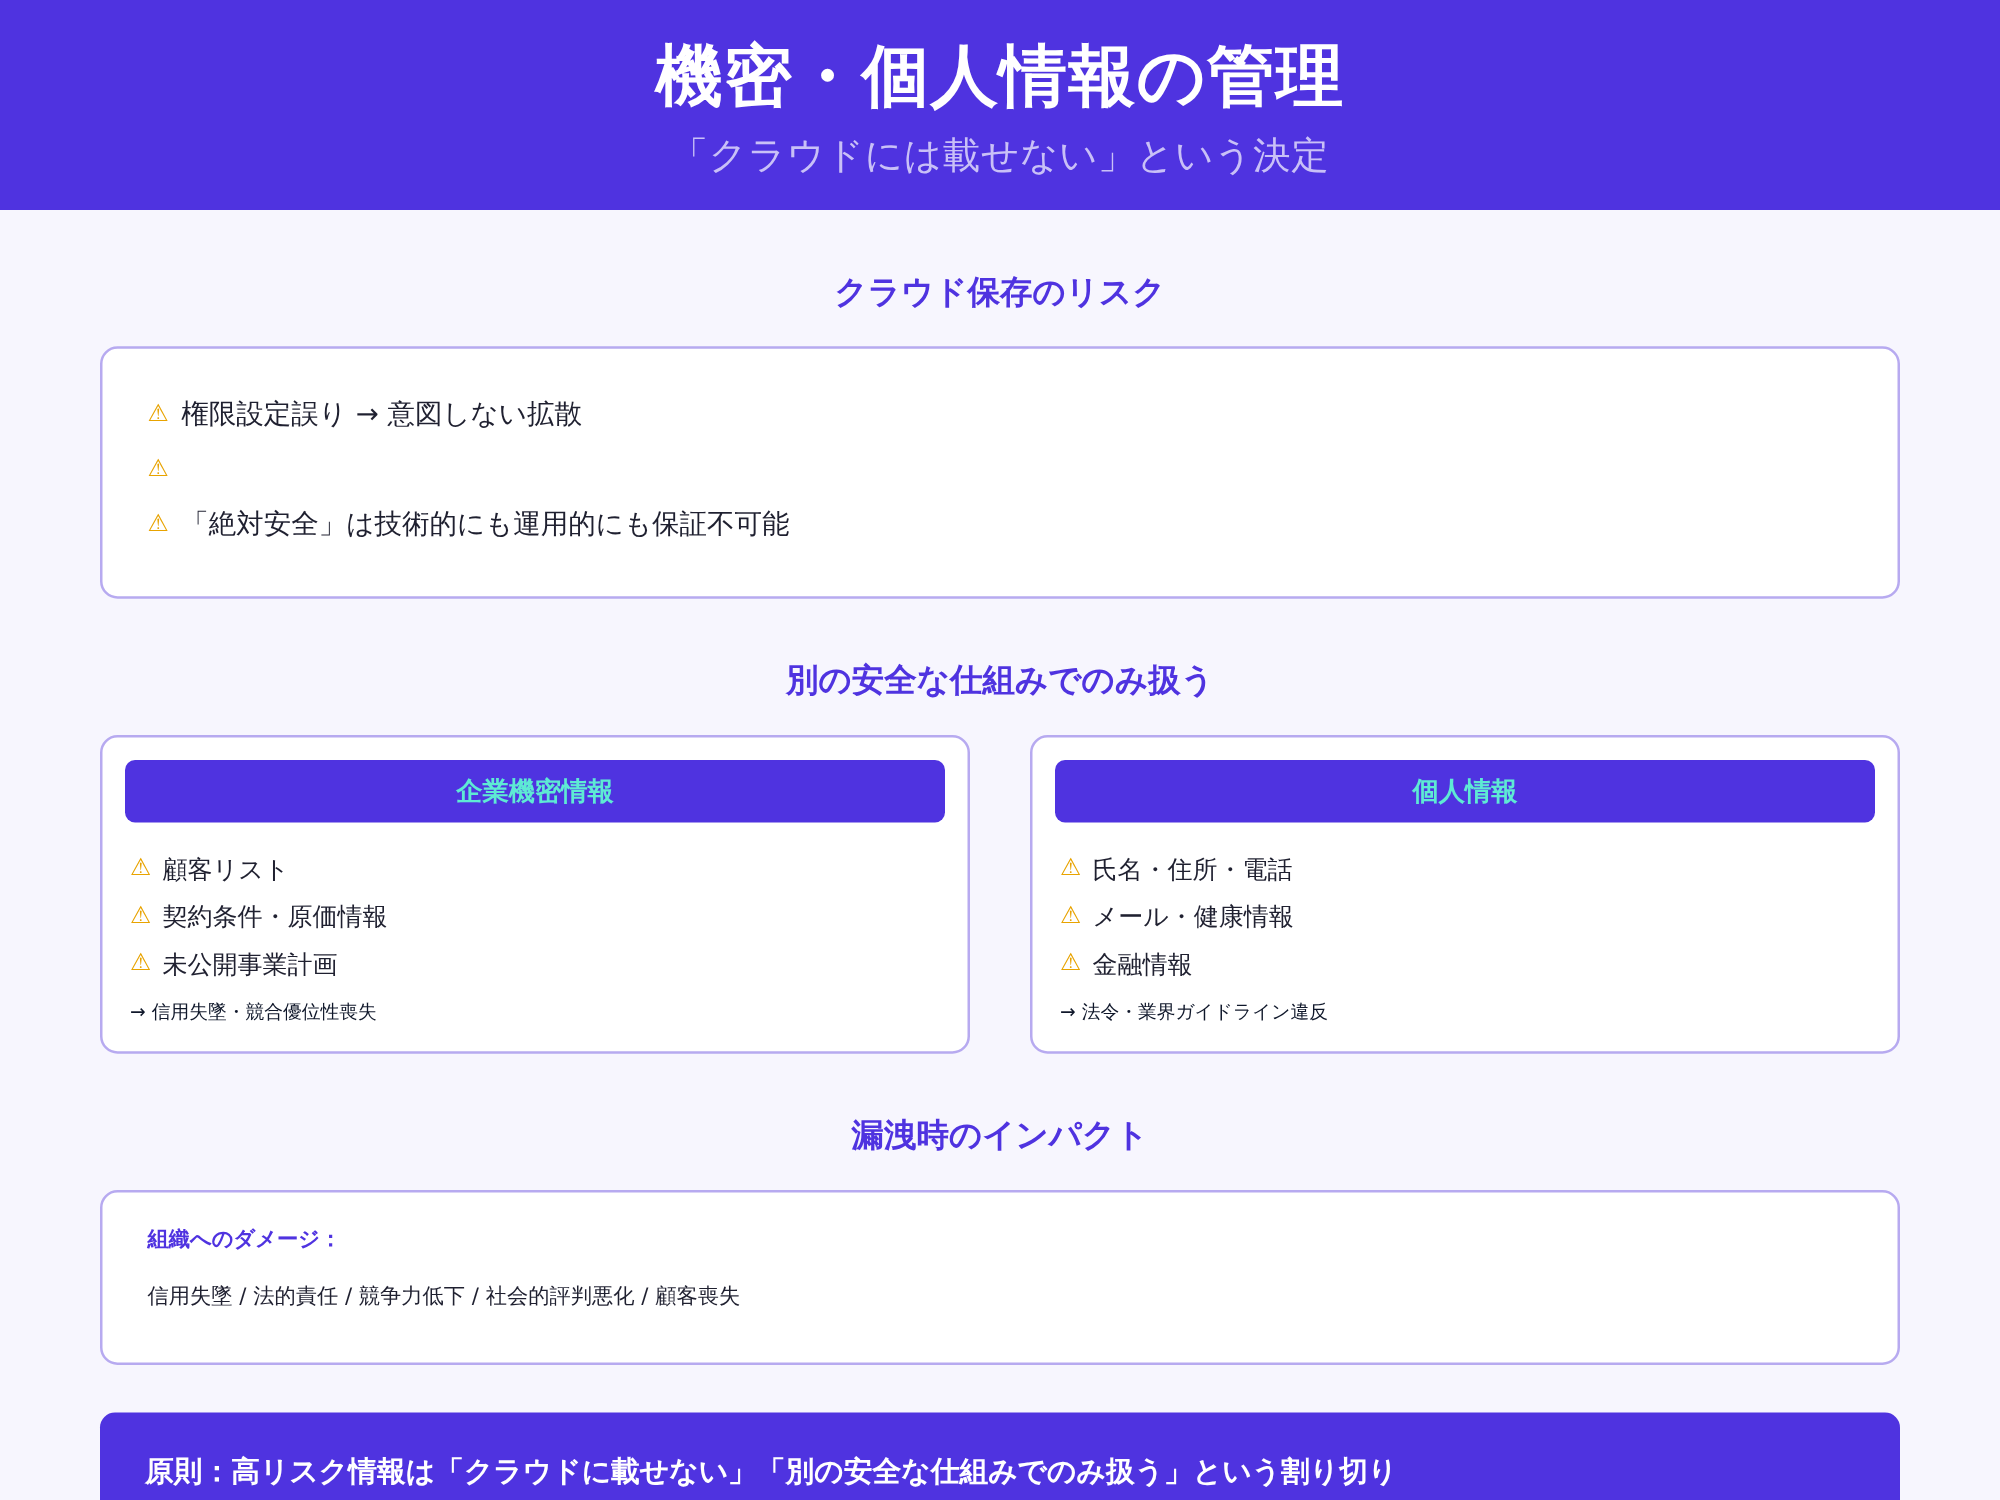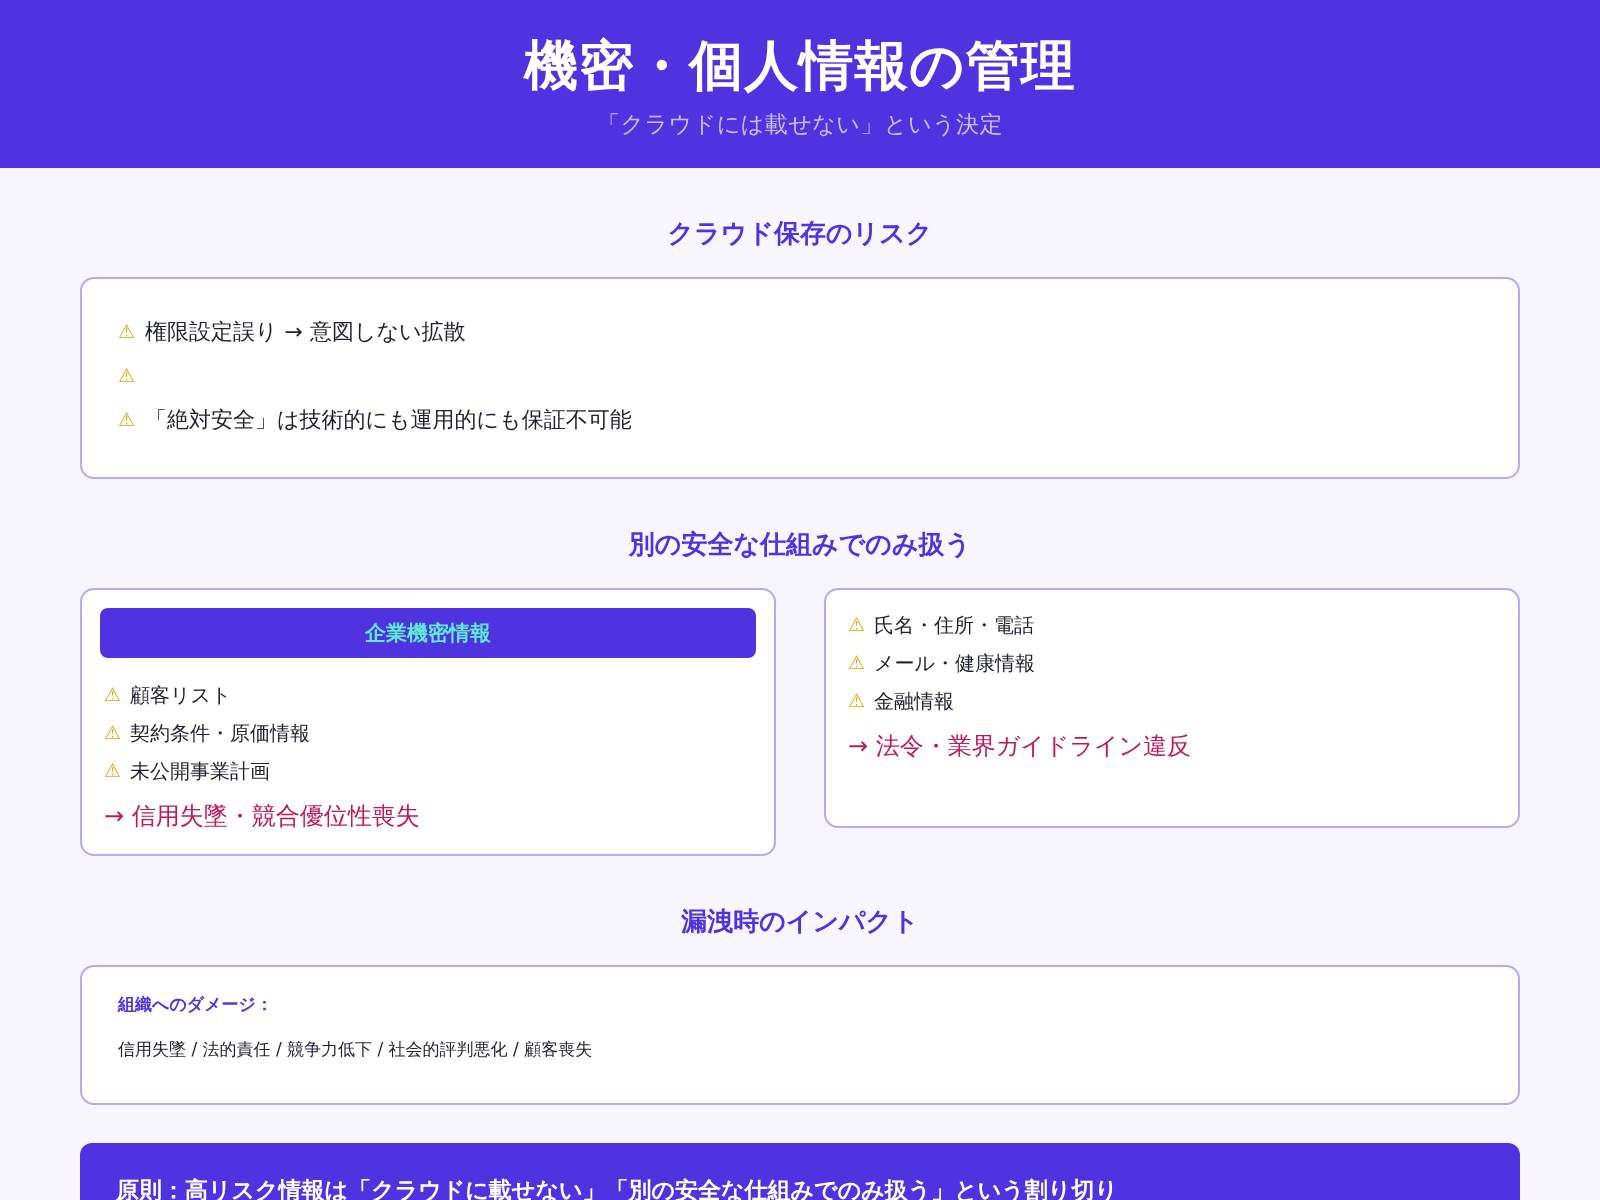--- a/index.html
+++ b/index.html
@@ -29,21 +29,21 @@
   .header-title {
     color: #ffffff;
     font-size: 54px;
     font-weight: bold;
     letter-spacing: 1px;
     line-height: 1.1;
     margin: 0;
   }
   .header-subtitle {
     color: #c9c0f7;
-    font-size: 23px;
+    font-size: 30px;
     margin-top: 14px;
     letter-spacing: 0.5px;
   }
 
   
   .content {
     padding: 0 80px;
     box-sizing: border-box;
   }
 
@@ -106,22 +106,22 @@
   }
   .card-item {
     font-size: 20px;
     line-height: 1.5;
     padding: 4px 0 4px 4px;
     display: flex;
     align-items: center;
     gap: 9px;
   }
   .card-note {
-    color: #be185d;
-    font-size: 24px;
+    color: #0f172a;
+    font-size: 15px;
     padding: 10px 0 0 4px;
   }
 
   
   .impact-panel {
     padding: 26px 36px 40px 36px;
     min-height: 140px;
   }
   .impact-label {
     color: #4f33e0;
@@ -189,20 +189,21 @@
         <span>契約条件・原価情報</span>
       </div>
       <div class="card-item">
         <span class="warn">⚠</span>
         <span>未公開事業計画</span>
       </div>
       <div class="card-note">→ 信用失墜・競合優位性喪失</div>
     </div>
 
     <div class="card">
+      <div class="card-title">個人情報</div>
       <div class="card-item">
         <span class="warn">⚠</span>
         <span>氏名・住所・電話</span>
       </div>
       <div class="card-item">
         <span class="warn">⚠</span>
         <span>メール・健康情報</span>
       </div>
       <div class="card-item">
         <span class="warn">⚠</span>

